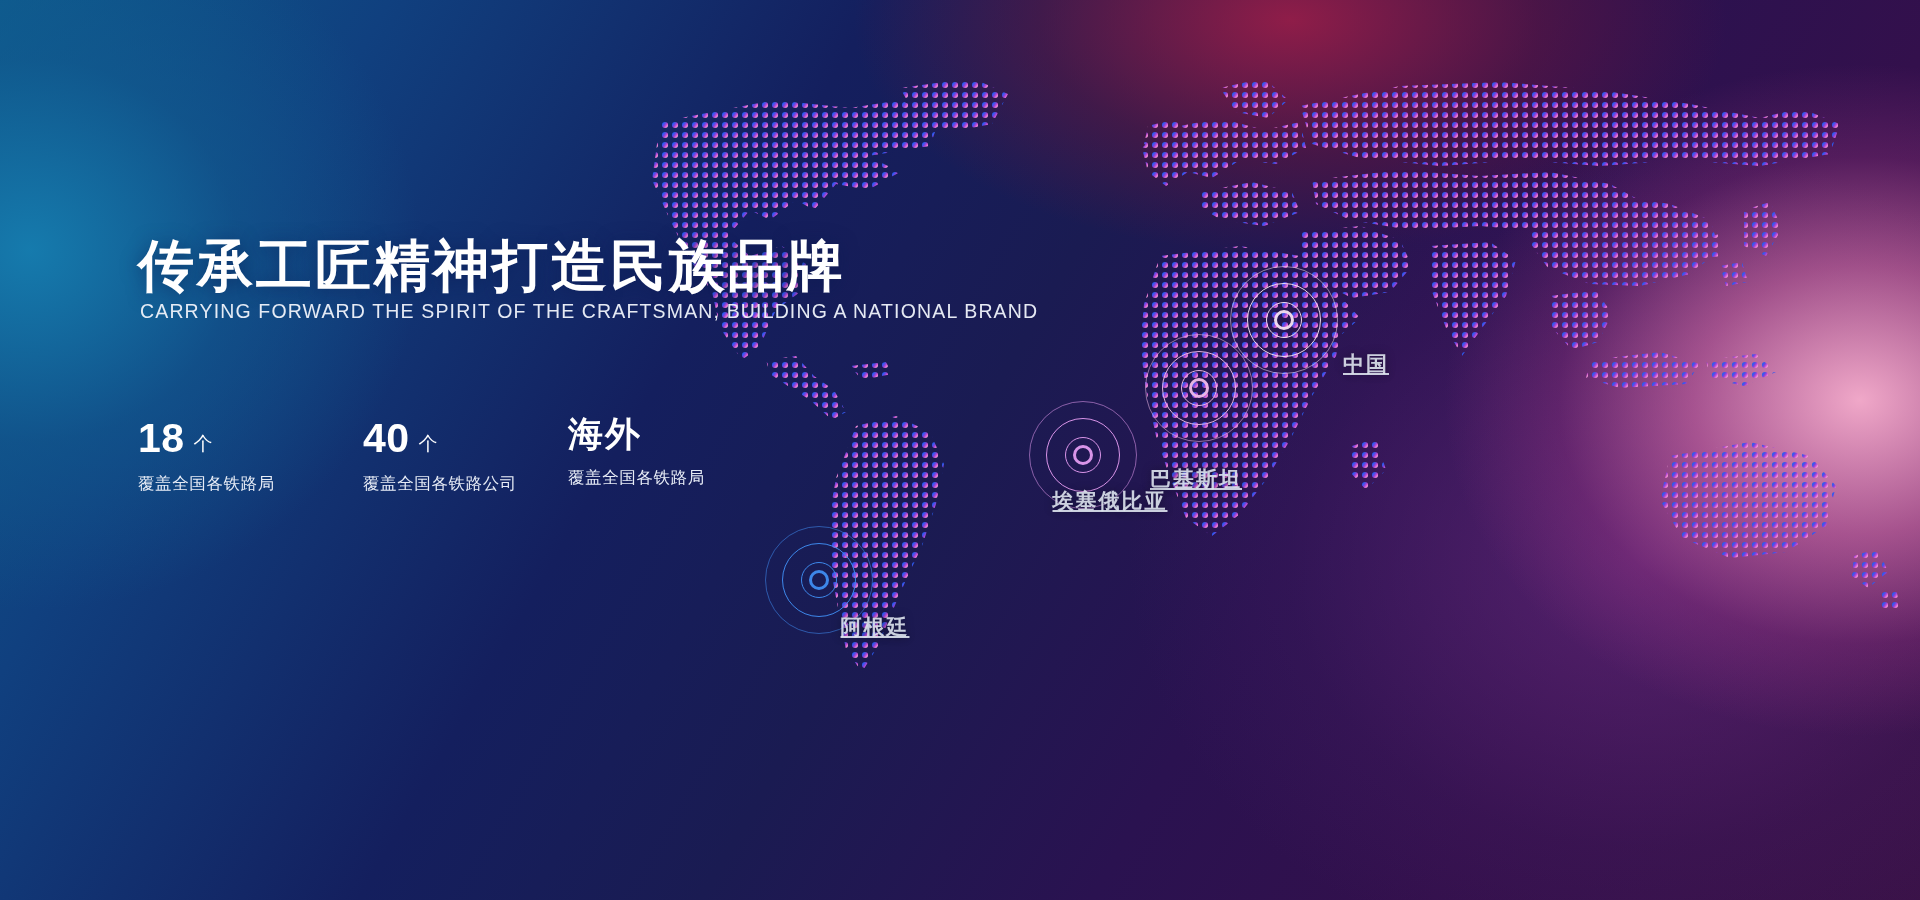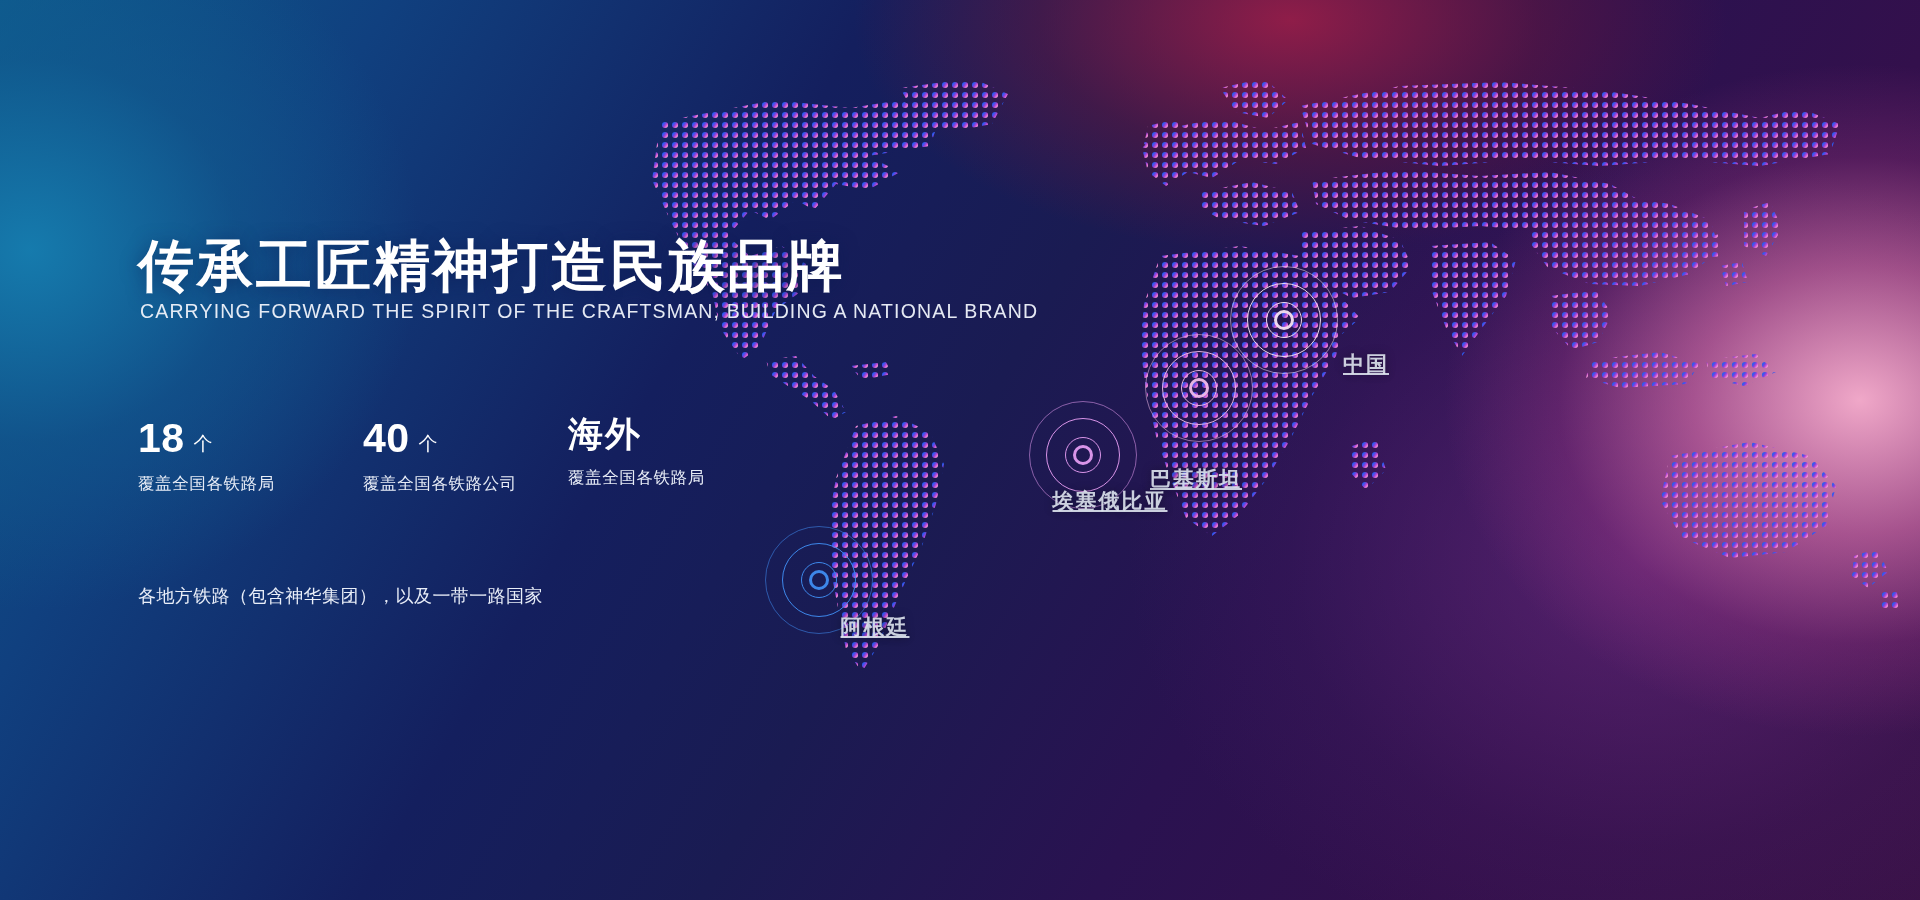--- a/index.html
+++ b/index.html
@@ -254,17 +254,16 @@
         </div>
         <div class="stat" style="left: 430px;">
           <div class="stat-top">
             <span class="stat-num cjk">海外</span>
           </div>
           <div class="stat-label">覆盖全国各铁路局</div>
         </div>
       </div>
 
     <div id="desc">
-      <span class="line">各地方铁路（包含神华集团），以及一带一路国家</span>
     </div>
 
   </div>
 </div>
 
 </body></html>

